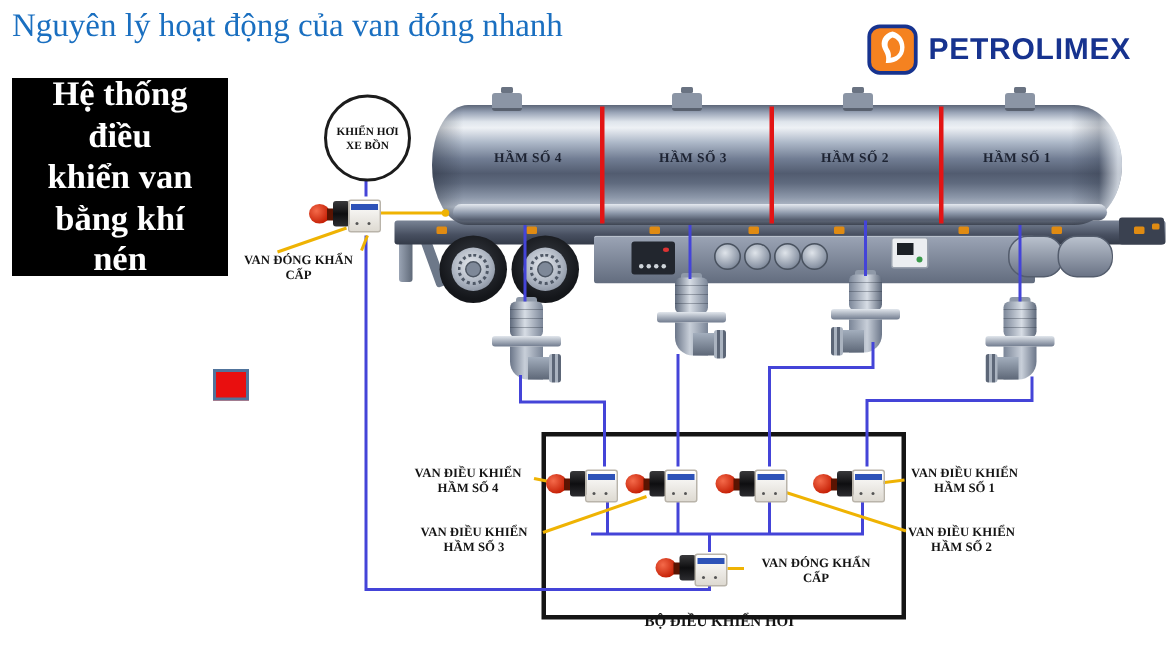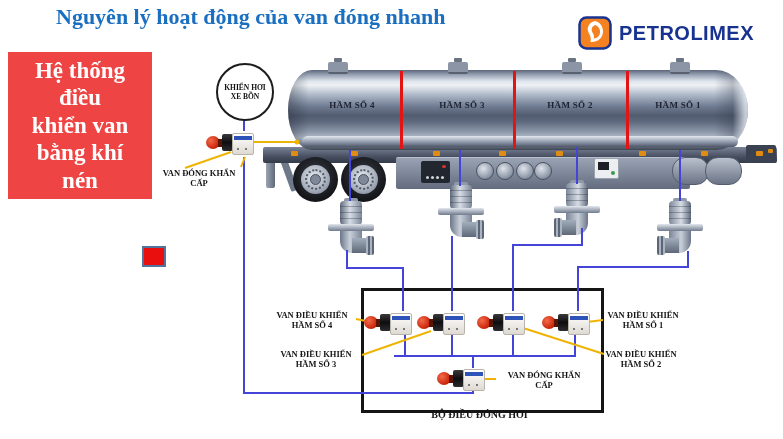--- a/index.html
+++ b/index.html
@@ -1,25 +1,25 @@
 <!DOCTYPE html>
 <html><head>
 <meta charset="utf-8">
 <style>
   html,body{margin:0;padding:0;}
   body{font-family:"Liberation Serif",serif;}
   #stage{position:relative;width:783px;height:439px;background:#ffffff;overflow:hidden;}
 
   
-  .title{position:absolute;left:8px;top:4px;font-size:22px;font-weight:700;color:#1a6fc0;white-space:nowrap;margin-left:48px;}
+  .title{position:absolute;left:8px;top:4px;font-size:22px;font-weight:400;color:#1a6fc0;white-space:nowrap;}
   .logo{position:absolute;left:578px;top:16px;display:flex;align-items:center;gap:7px;}
   .logo-text{font-family:"Liberation Sans",sans-serif;font-size:20px;font-weight:800;color:#17338f;letter-spacing:.5px;}
 
   
-  .infobox{position:absolute;left:8px;top:52px;width:144px;height:147px;background:#ef4444;
+  .infobox{position:absolute;left:8px;top:52px;width:144px;height:132px;background:#000000;
            display:flex;align-items:center;justify-content:center;text-align:center;}
   .infobox-text{color:#ffffff;font-size:23px;font-weight:700;line-height:1.2;white-space:pre-line;}
   .red-square{position:absolute;left:142px;top:246px;width:20px;height:17px;background:#e90f0f;border:2px solid #51749c;}
 
   
   .lbl{position:absolute;font-size:8.5px;font-weight:700;color:#141414;text-align:center;
        line-height:1.2;white-space:pre-line;z-index:6;}
 
   
   .circle{position:absolute;left:216px;top:63px;width:54px;height:54px;border:2px solid #1c1c1c;border-radius:50%;
@@ -332,15 +332,15 @@
   <div class="lbl" style="left:266px;top:310px;width:92px">VAN ĐIỀU KHIỂN
 HẦM SỐ 4</div>
   <div class="lbl" style="left:270px;top:349px;width:92px">VAN ĐIỀU KHIỂN
 HẦM SỐ 3</div>
   <div class="lbl" style="left:602px;top:310px;width:82px">VAN ĐIỀU KHIỂN
 HẦM SỐ 1</div>
   <div class="lbl" style="left:600px;top:349px;width:82px">VAN ĐIỀU KHIỂN
 HẦM SỐ 2</div>
   <div class="lbl" style="left:494px;top:370px;width:100px">VAN ĐÓNG KHẨN
 CẤP</div>
-  <div class="lbl" style="left:392px;top:409px;width:175px;font-size:10px">BỘ ĐIỀU ĐÓNG HƠI</div>
+  <div class="lbl" style="left:392px;top:409px;width:175px;font-size:10px">BỘ ĐIỀU KHIỂN HƠI</div>
 
 </div>
 
 </body></html>

